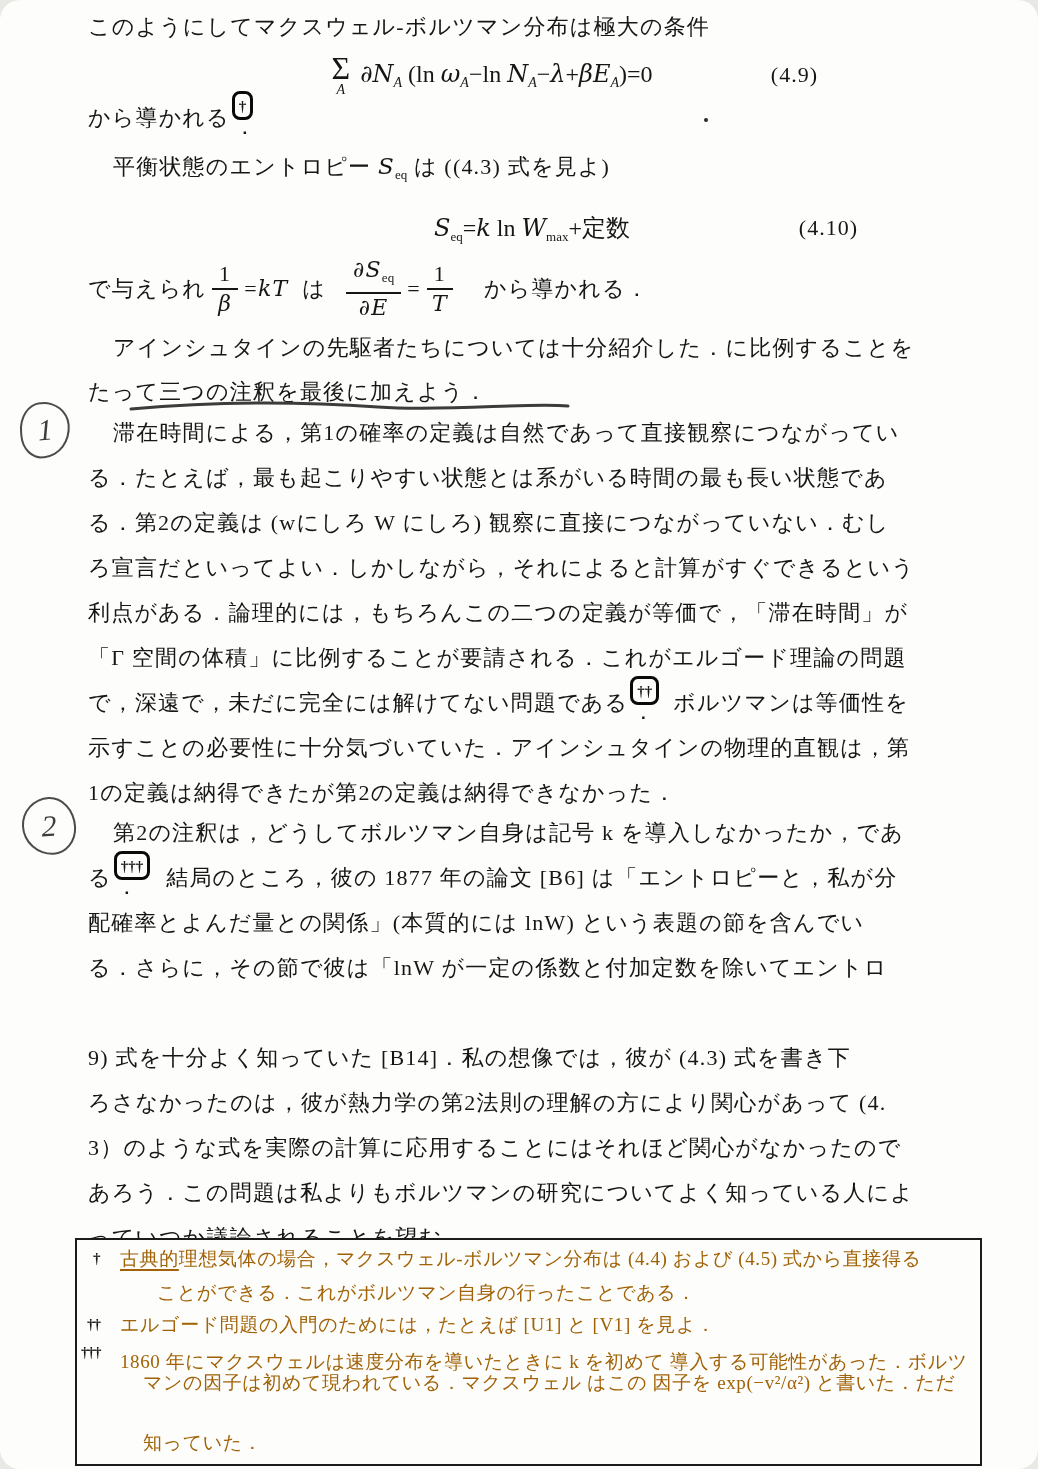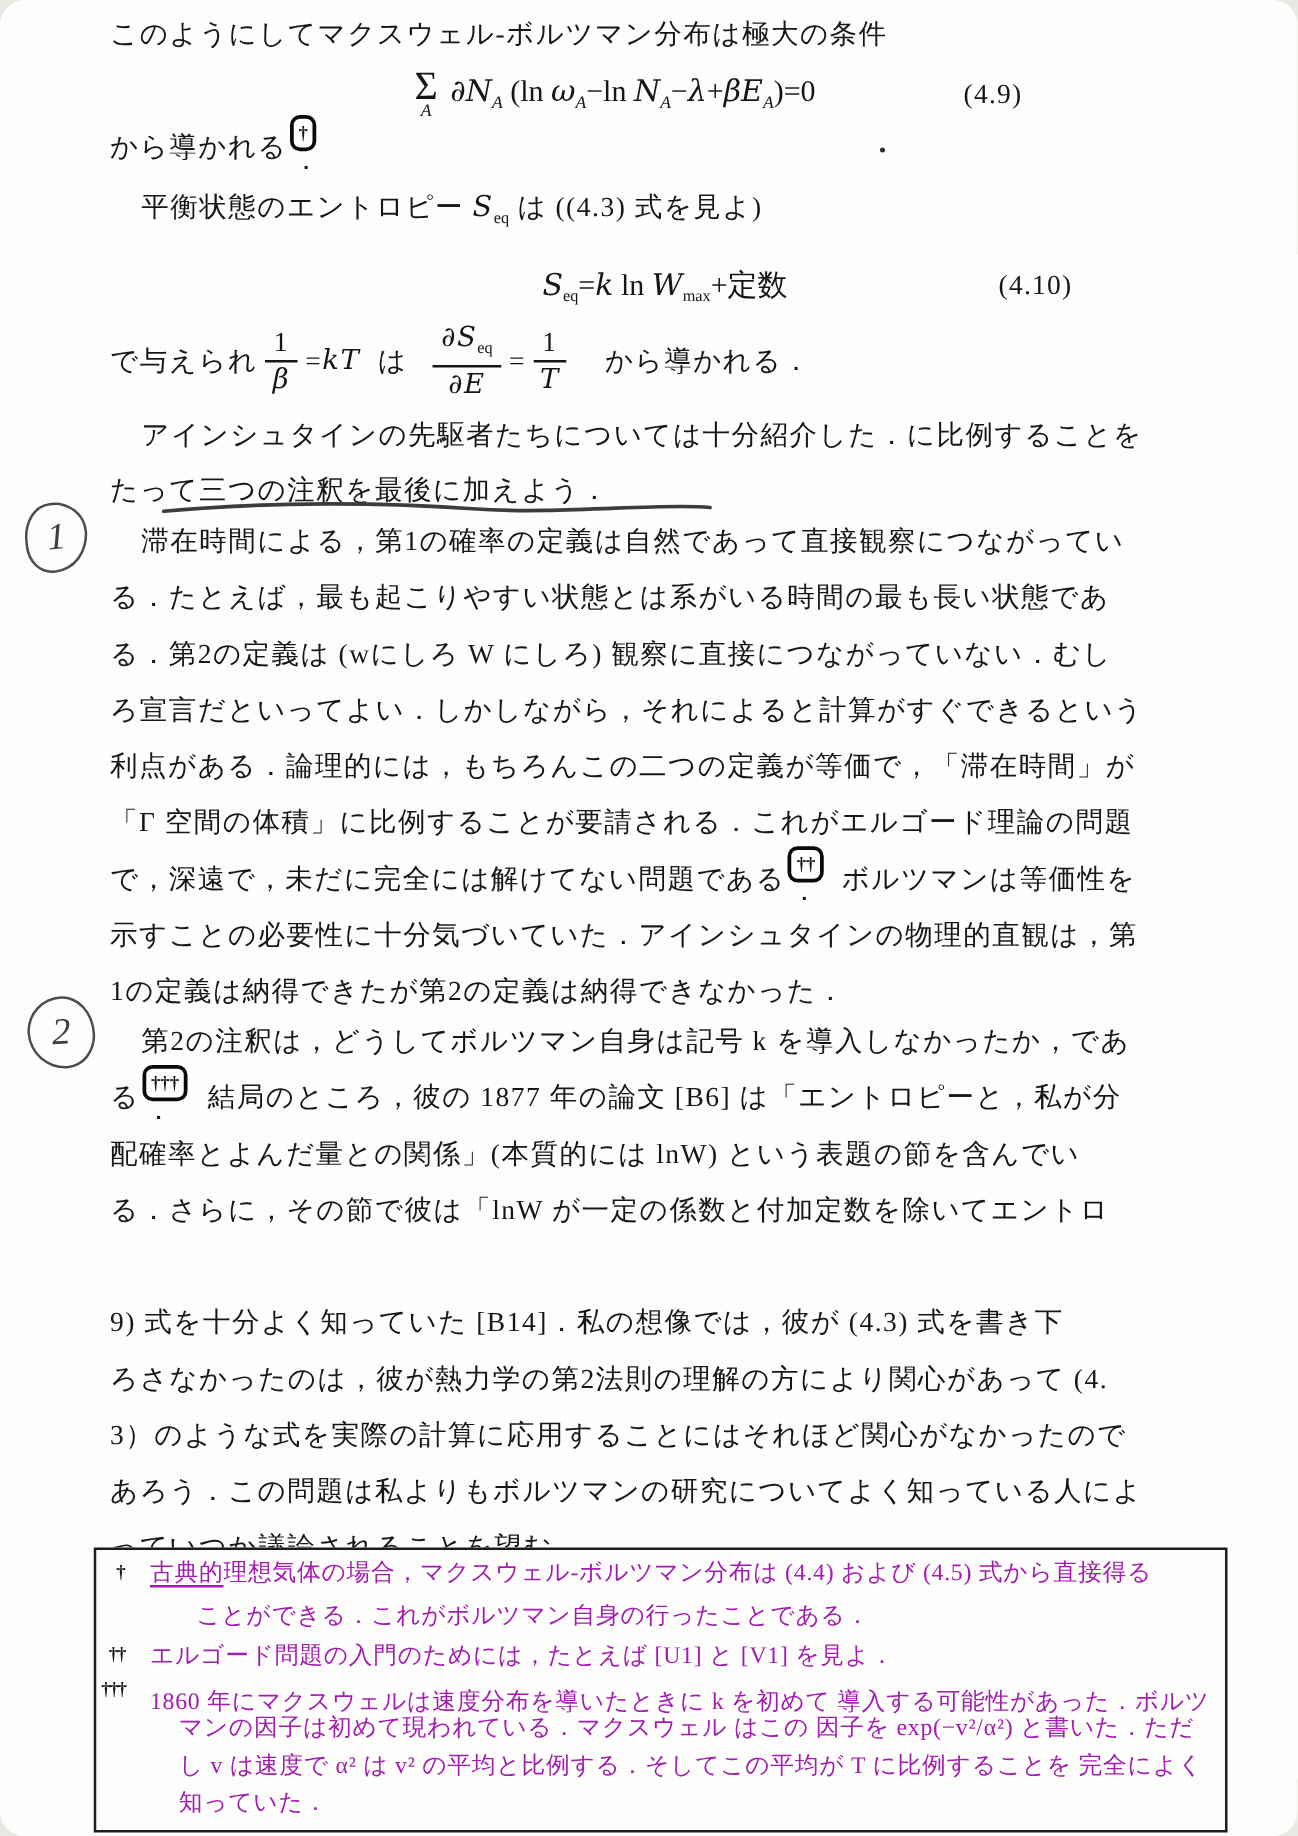--- a/index.html
+++ b/index.html
@@ -47,21 +47,21 @@
     border-radius:46% 54% 58% 42% / 52% 46% 58% 44%; transform:rotate(-5deg); }
   .badge2 { left:22px; top:797px; width:50px; height:54px;
     border-radius:52% 48% 44% 56% / 48% 54% 46% 52%; transform:rotate(-3deg); }
   .hand-ul-svg { position:absolute; left:128px; top:398px; }
   .fnbox {
     position:absolute; left:75px; top:1238px; width:903px; height:224px;
     border:2px solid #1c1c1c; background:#fdfdfb;
   }
   .fnline {
     position:absolute; white-space:nowrap; font-size:19px; line-height:26px;
-    letter-spacing:0.6px; color:#a21caf;
+    letter-spacing:0.6px; color:#a16207;
   }
   .fnmark { position:absolute; font-size:15px; font-weight:bold; letter-spacing:-1px; color:#161616; }
   .fn-ul { text-decoration:underline; text-decoration-thickness:2px; text-underline-offset:4px; }
   .speck { position:absolute; left:704px; top:118px; width:4px; height:4px; background:#2a2a2a; border-radius:50%; }
 </style>
 </head>
 <body>
 
 <div class="page">
 
@@ -151,17 +151,16 @@
     <span class="fnmark" style="left:16px; top:10px">†</span>
     <div class="fnline" style="left:43px; top:6px">
       <span class="fn-ul">古典的</span><span>理想気体の場合，マクスウェル-ボルツマン分布は (4.4) および (4.5) 式から直接得る</span>
     </div>
     <div class="fnline" style="left:80px; top:40px">ことができる．これがボルツマン自身の行ったことである．</div>
     <span class="fnmark" style="left:10px; top:76px">††</span>
     <div class="fnline" style="left:43px; top:72px">エルゴード問題の入門のためには，たとえば [U1] と [V1] を見よ．</div>
     <span class="fnmark" style="left:4px; top:104px">†††</span>
     <div class="fnline" style="left:43px; top:109px">1860 年にマクスウェルは速度分布を導いたときに k を初めて 導入する可能性があった．ボルツ</div>
     <div class="fnline" style="left:66px; top:130px">マンの因子は初めて現われている．マクスウェル はこの 因子を exp(−v²/α²) と書いた．ただ</div>
-    <div class="fnline" style="left:66px; top:160px">し v は速度で α² は v² の平均と比例する．そしてこの平均が T に比例することを 完全によく</div>
     <div class="fnline" style="left:66px; top:190px">知っていた．</div>
   </div>
 
 </div>
 
 </body></html>

